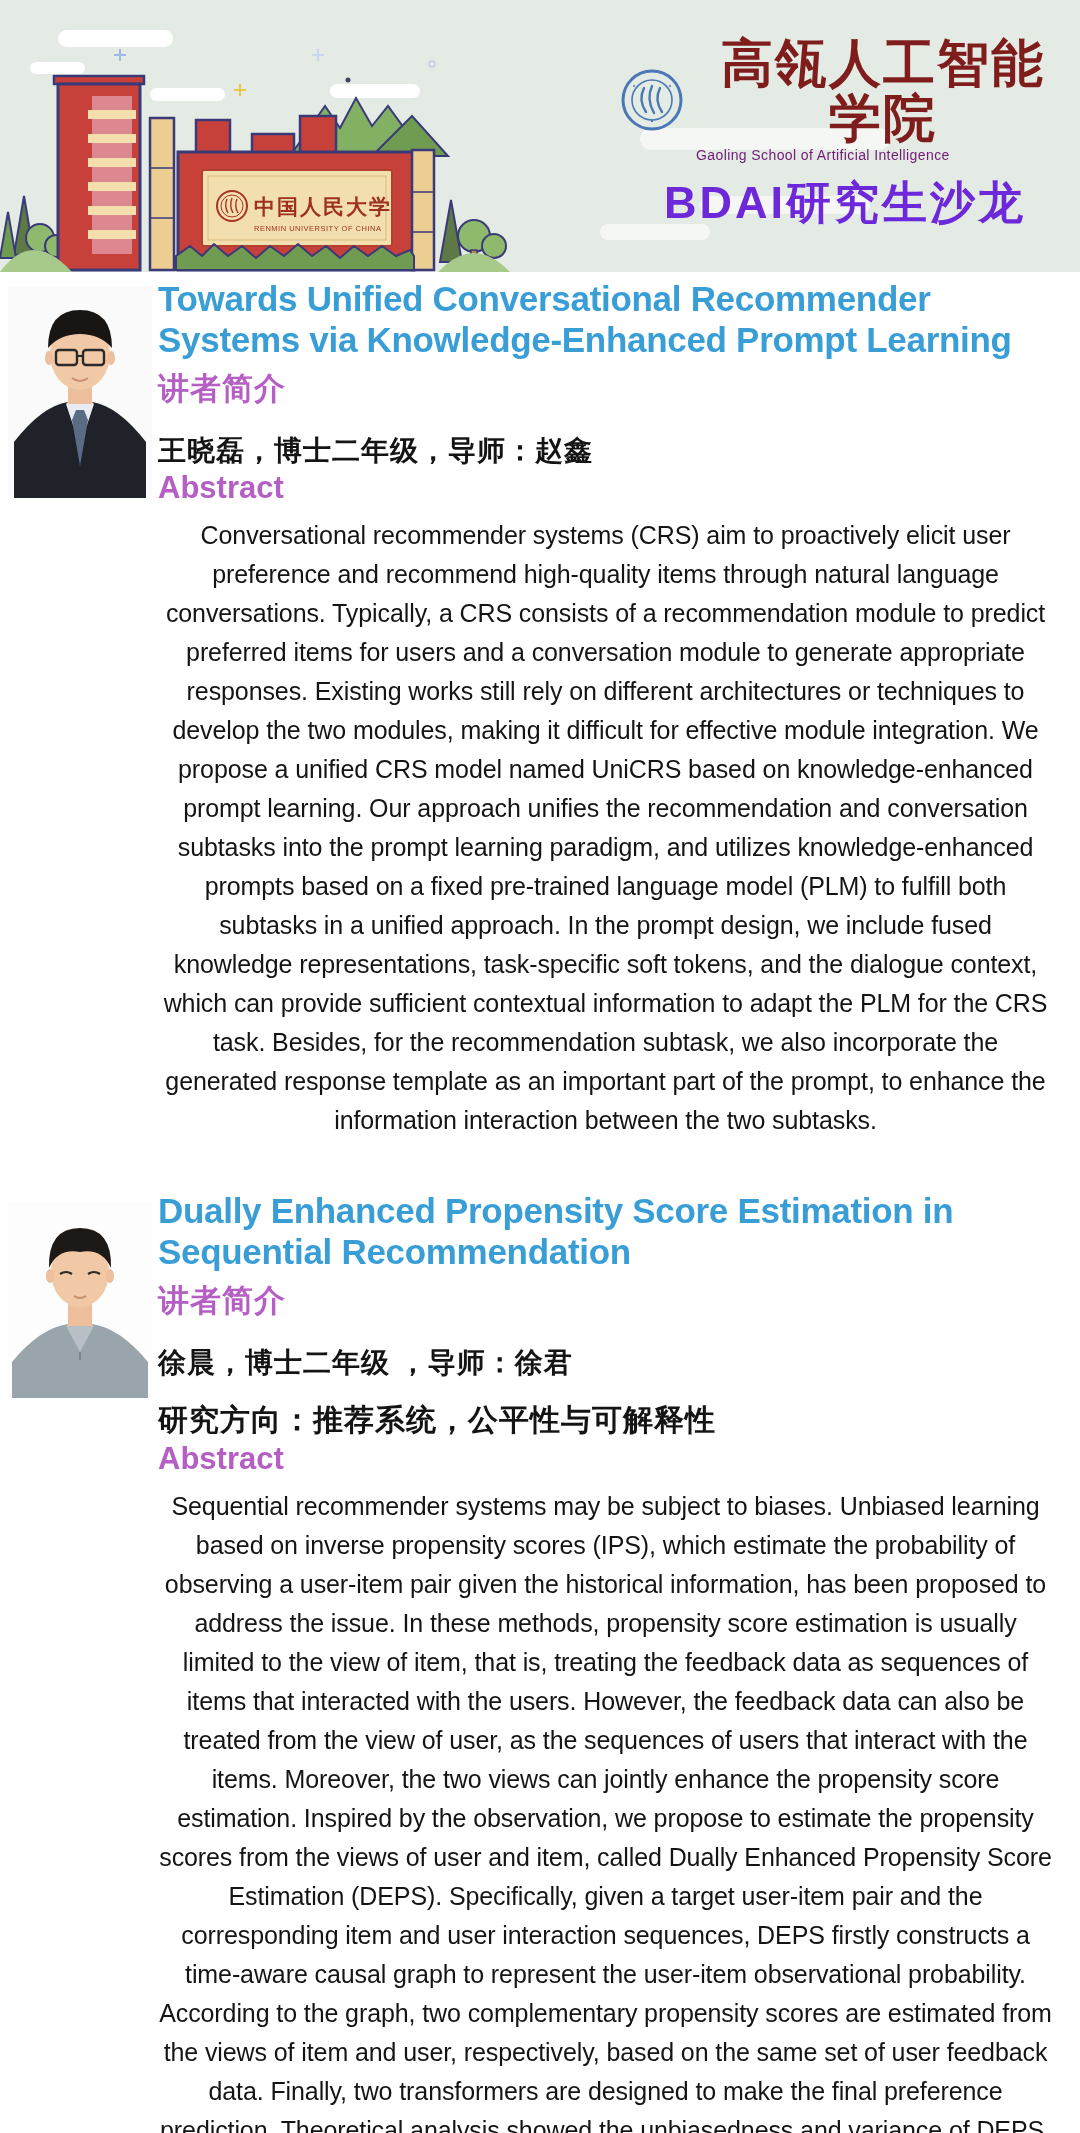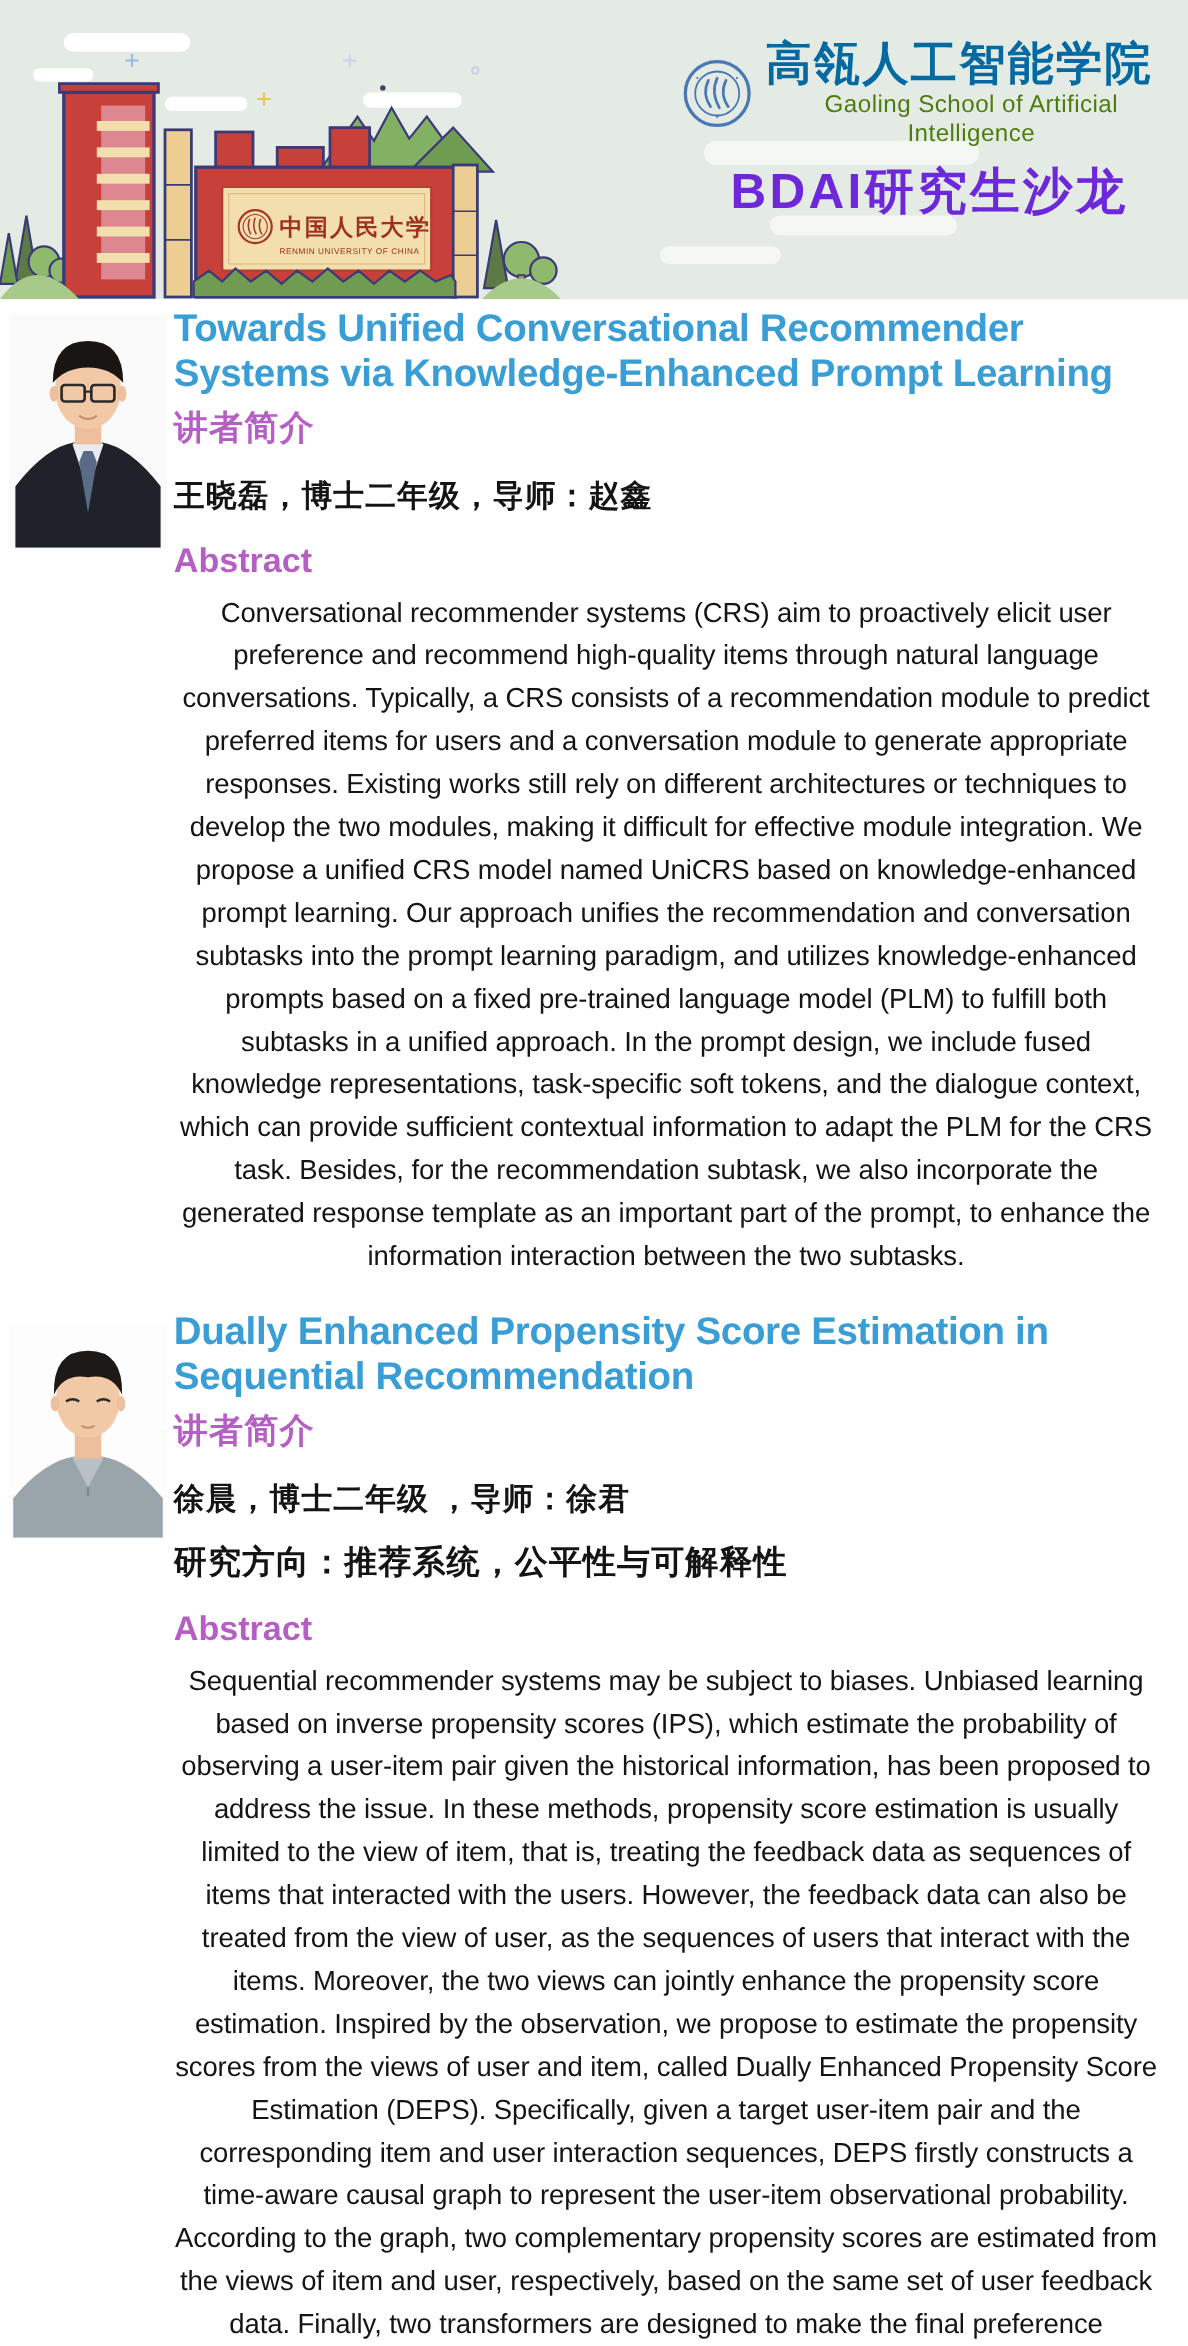--- a/index.html
+++ b/index.html
@@ -17,39 +17,39 @@
   .cloud.c1{left:640px;top:128px;width:250px;height:22px;}
   .cloud.c2{left:700px;top:196px;width:170px;height:18px;}
   .cloud.c3{left:600px;top:224px;width:110px;height:16px;}
   .header-right{
     position:absolute;left:620px;top:36px;width:450px;
     display:flex;flex-direction:column;align-items:center;text-align:center;
   }
   .school-row{display:flex;align-items:center;gap:12px;}
   .logo-icon{width:64px;height:64px;flex:0 0 auto;}
   .school-names{display:flex;flex-direction:column;align-items:flex-start;}
-  .school-cn{font-size:42px;font-weight:bold;color:#0369a1;letter-spacing:2px;line-height:1.05;}
-  .school-en{font-size:22px;color:#4d7c0f;letter-spacing:.4px;margin-top:2px;}
+  .school-cn{font-size:52px;font-weight:bold;color:#7f1d1d;letter-spacing:2px;line-height:1.05;}
+  .school-en{font-size:14px;color:#701a75;letter-spacing:.4px;margin-top:2px;}
   .salon-title{font-size:45px;font-weight:bold;color:#6d28d9;margin-top:10px;letter-spacing:3px;position:relative;z-index:2;}
   .time-line{font-size:37px;font-weight:bold;color:#7d9f63;margin-top:14px;position:relative;z-index:2;}
   
   .talk{position:absolute;left:0;width:1059px;}
   .talk1{top:276px;}
   .talk2{top:1188px;}
   .speaker-photo{position:absolute;left:8px;top:10px;width:144px;height:212px;}
   .talk2 .speaker-photo{top:14px;height:196px;}
   .talk-content{margin-left:158px;margin-right:6px;}
   .talk-title{
     font-size:35px;line-height:41px;font-weight:bold;color:#3a9ed6;
     margin:0;padding-top:2px;letter-spacing:-0.3px;
   }
   .intro-label{font-size:31px;color:#b55fc4;font-weight:bold;margin-top:8px;letter-spacing:1px;}
   .speaker-line{font-size:28px;color:#141414;font-weight:bold;margin-top:22px;letter-spacing:1px;}
   .research-line{font-size:30px;color:#141414;font-weight:bold;margin-top:18px;letter-spacing:1px;}
-  .abstract-label{font-size:31px;color:#b55fc4;font-weight:bold;margin-top:22px;}
+  .abstract-label{font-size:31px;color:#b55fc4;font-weight:bold;}
   .abstract-text{
     font-size:25px;line-height:39px;color:#141414;margin-top:10px;
     letter-spacing:-0.1px;text-align:center;
   }
 </style>
 </head>
 <body>
 
 <div class="page">
 

